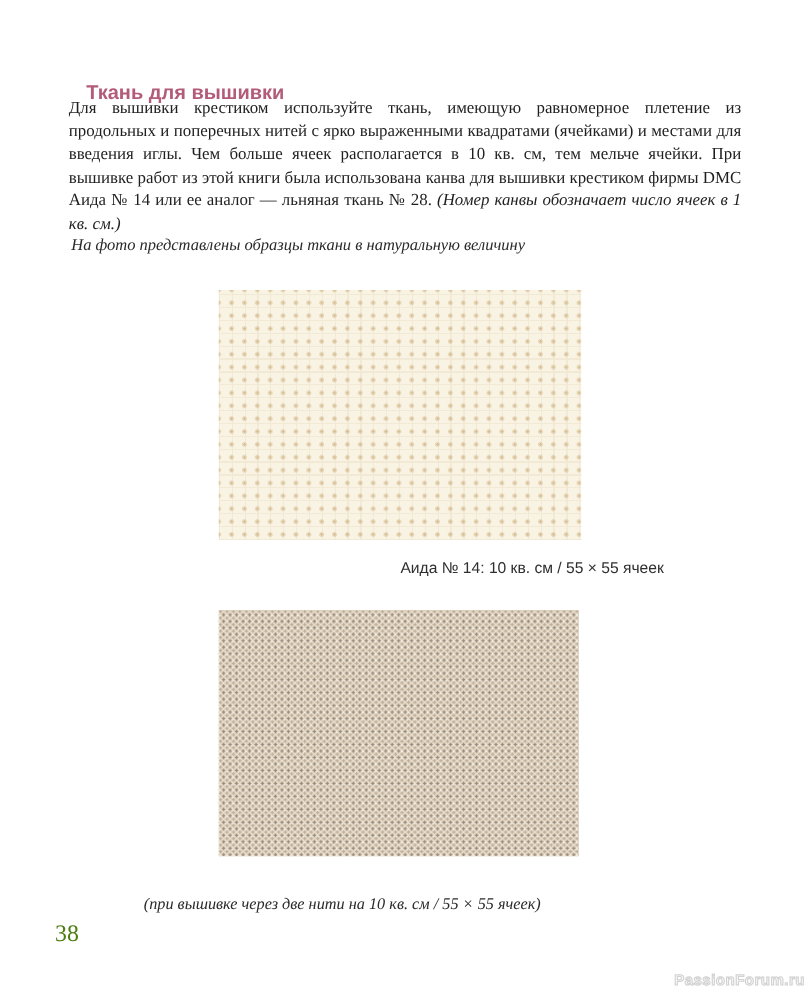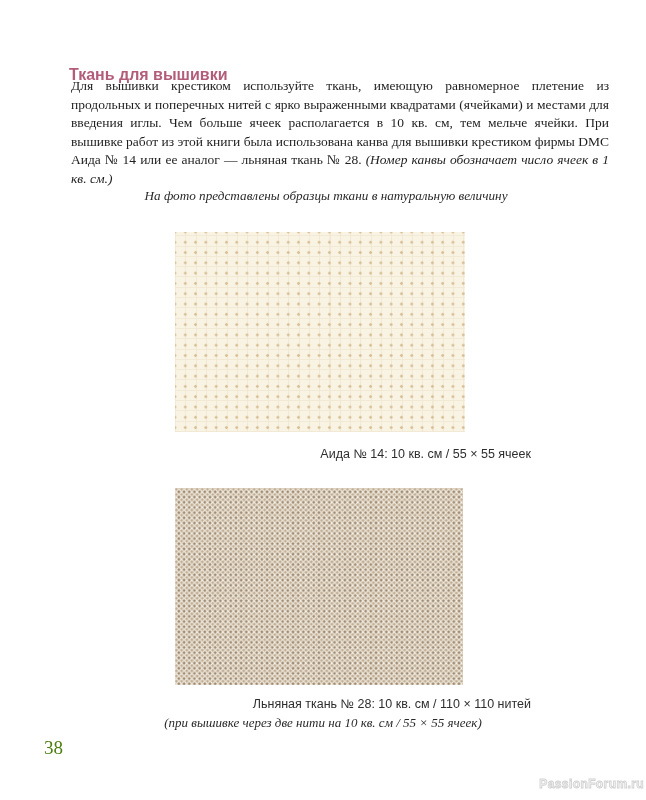--- a/index.html
+++ b/index.html
@@ -13,31 +13,31 @@
   }
   .section-heading{
     position:absolute;left:57px;top:53px;width:540px;
     margin:12px;
     font-family:"Liberation Sans",sans-serif;
     font-weight:bold;
     font-size:16px;line-height:20px;
     color:#b25c7a;
   }
   .intro-paragraph{
-    position:absolute;left:71px;top:77px;width:538px;
+    position:absolute;left:55px;top:77px;width:538px;
     font-size:13.5px;line-height:18.6px;
     text-align:justify;
     color:#1f1f1f;
   }
   .intro-paragraph .italic-note{font-style:italic;}
   .photo-note{
     position:absolute;left:57px;top:187px;width:538px;
     font-size:13.2px;line-height:17px;
     font-style:italic;
-    text-align:center;
+    text-align:left;
     color:#2a2a2a;
   }
   .fabric{
     position:absolute;
   }
   .fabric-aida{
     left:175px;top:232px;width:290px;height:200px;
     background-color:#f9f3e4;
     background-image:
       radial-gradient(circle, rgba(214,189,146,0.95) 0 1.1px, rgba(214,189,146,0.45) 1.1px 1.8px, transparent 1.9px),
@@ -63,21 +63,21 @@
     font-size:12.5px;line-height:16px;
     text-align:right;color:#2e2e2e;
   }
   .caption-aida{top:446px;}
   .caption-linen{top:696px;}
   .caption-note{
     position:absolute;left:115px;top:714px;width:416px;
     font-family:"Liberation Serif",serif;
     font-style:italic;
     font-size:13px;line-height:17px;
-    text-align:center;color:#2a2a2a;
+    text-align:left;color:#2a2a2a;
   }
   .page-number{
     position:absolute;left:44px;top:737px;
     font-size:19px;color:#4d7c0f;
   }
   .watermark{
     position:absolute;right:2px;top:777px;
     font-family:"Liberation Sans",sans-serif;
     font-weight:bold;
     font-size:12px;letter-spacing:0.4px;
@@ -97,21 +97,20 @@
   </div>
 
   <div class="photo-note">На фото представлены образцы ткани в натуральную величину</div>
 
   <div class="fabric fabric-aida"></div>
 
   <div class="caption caption-aida">Аида № 14: 10 кв. см / 55 × 55 ячеек</div>
 
   <div class="fabric fabric-linen"></div>
 
-  <div class="caption caption-linen">Льняная ткань № 28: 10 кв. см / 110 × 110 нитей</div>
 
   <div class="caption-note">(при вышивке через две нити на 10 кв. см / 55 × 55 ячеек)</div>
 
   <div class="page-number">38</div>
 
   <div class="watermark">PassionForum.ru</div>
 
 </div>
 
 </body></html>

